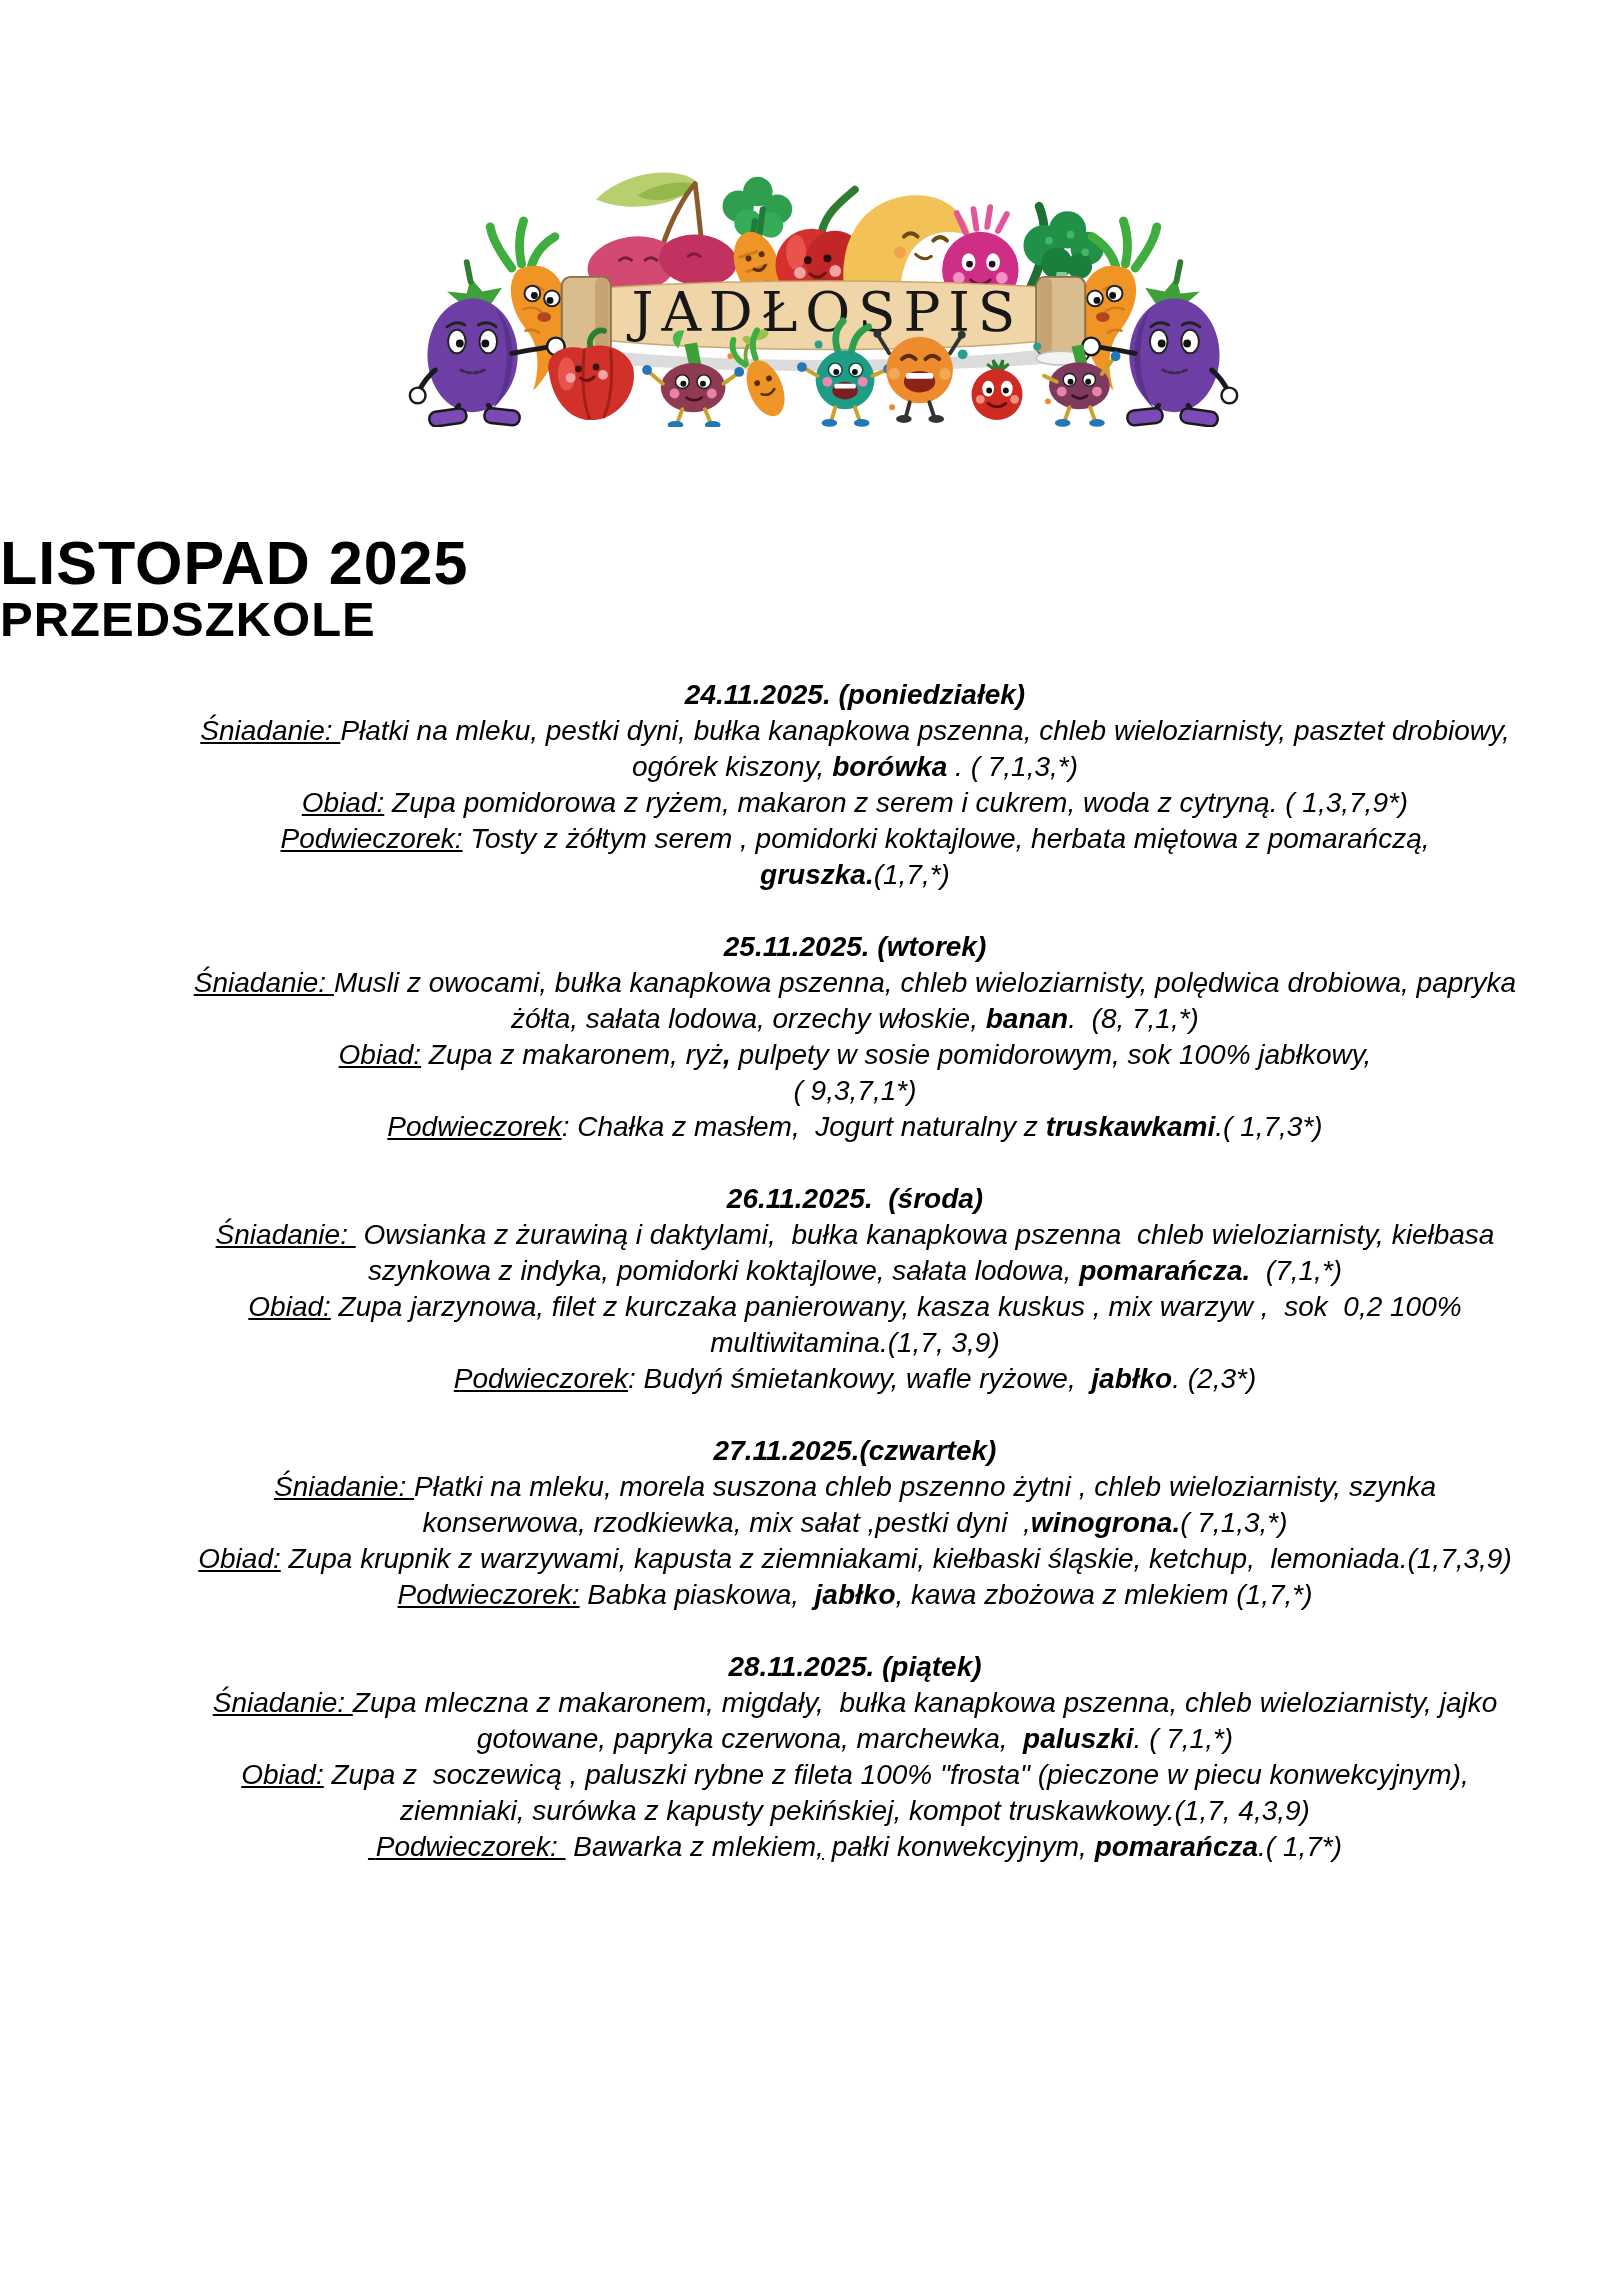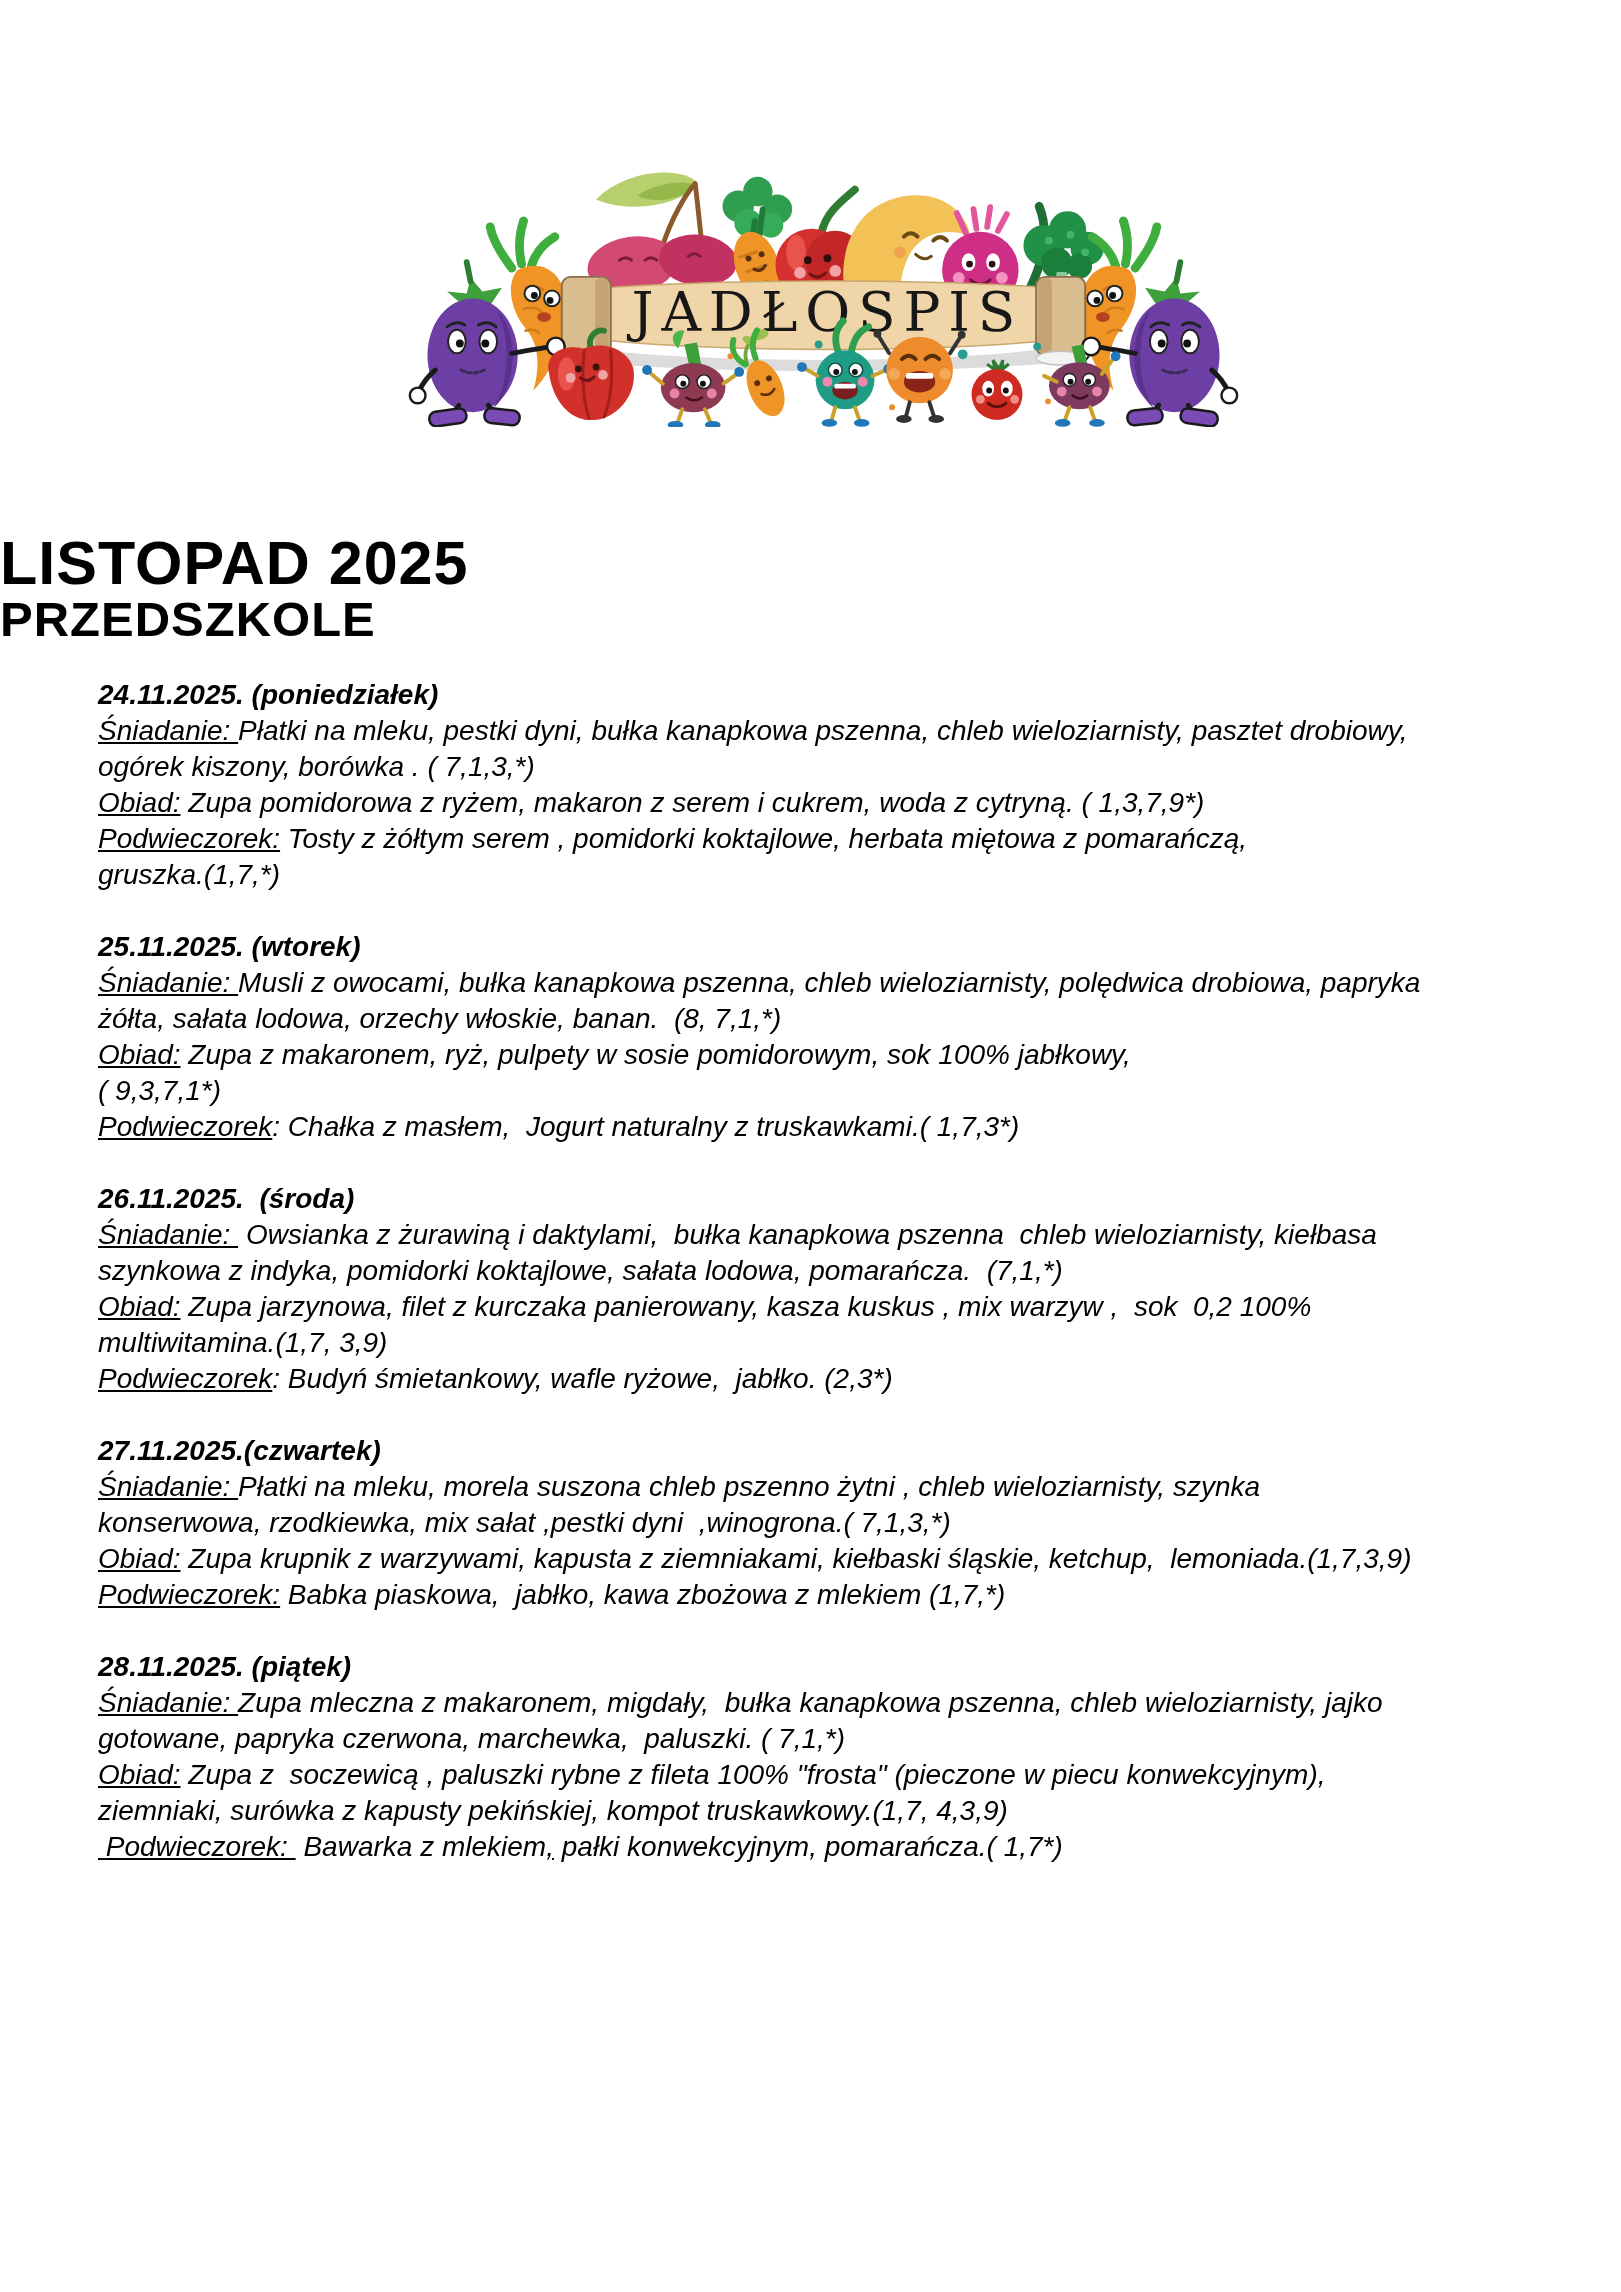--- a/index.html
+++ b/index.html
@@ -4,25 +4,25 @@
 <style>
   html,body{margin:0;padding:0;background:#ffffff;}
   .page{position:relative;width:1621px;height:2293px;background:#ffffff;overflow:hidden;
         font-family:"Liberation Sans",sans-serif;color:#000;padding-left:44px;}
   .art{position:absolute;left:402px;top:162px;width:843px;height:265px;}
   .title-wrap{position:absolute;left:0;top:534px;width:100%;text-align:left;font-weight:bold;font-style:normal;}
   .title-main{font-size:61px;line-height:59px;letter-spacing:1px;}
   .title-sub{font-size:49px;line-height:53px;letter-spacing:1px;}
   .content{position:absolute;left:98px;top:677px;width:1514px;
            font-style:italic;font-size:28px;line-height:36px;}
-  .day{white-space:pre-wrap;margin-bottom:36px;}
+  .day{white-space:pre-wrap;margin-bottom:36px;text-align:center;}
   .date{font-weight:bold;}
   .meal{white-space:pre-wrap;}
   .label{text-decoration:underline;}
-  .b{font-weight:normal;}
+  .b{font-weight:bold;}
   .u{text-decoration:underline;}
 </style>
 </head>
 <body>
 
 <div class="page">
 
   <svg class="art" viewBox="0 0 860 270" xmlns="http://www.w3.org/2000/svg">
 
     <g>

